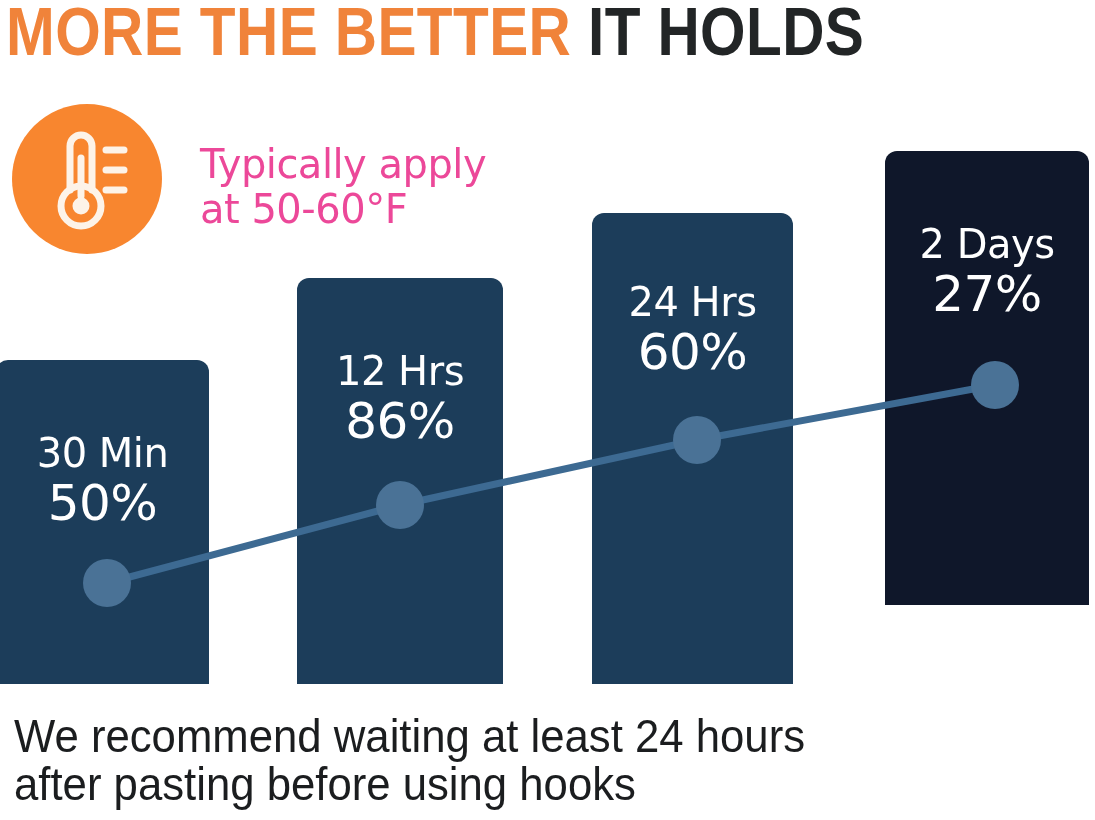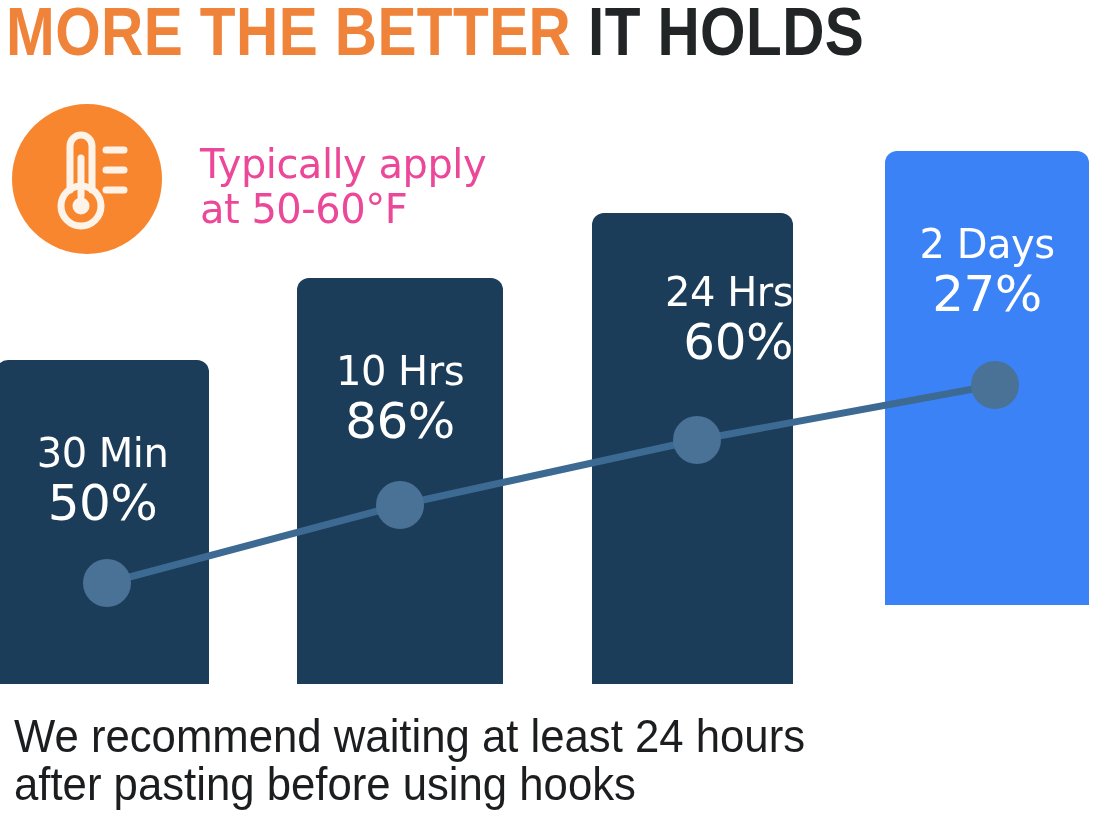--- a/index.html
+++ b/index.html
@@ -162,33 +162,33 @@
 
     <div class="bar" id="bar-0" style="left: -4px; width: 213px; top: 360px; height: 324px; background: rgb(28, 61, 90);">
       <div class="bar-labels" id="bar-labels-0" style="top: 70px;">
         <span class="bar-cat">30 Min</span>
         <span class="bar-val">50%</span>
       </div>
     </div>
 
     <div class="bar" id="bar-1" style="left: 297px; width: 206px; top: 278px; height: 406px; background: rgb(28, 61, 90);">
       <div class="bar-labels" id="bar-labels-1" style="top: 70px;">
-        <span class="bar-cat">10 Hrs</span>
+        <span class="bar-cat">12 Hrs</span>
         <span class="bar-val">86%</span>
       </div>
     </div>
 
     <div class="bar" id="bar-2" style="left: 592px; width: 201px; top: 213px; height: 471px; background: rgb(28, 61, 90);">
-      <div class="bar-labels" id="bar-labels-2" style="top: 56px; text-align: right;">
+      <div class="bar-labels" id="bar-labels-2" style="top: 66px;">
         <span class="bar-cat">24 Hrs</span>
         <span class="bar-val">60%</span>
       </div>
     </div>
 
-    <div class="bar" id="bar-3" style="left: 885px; width: 204px; top: 151px; height: 454px; background: #3b82f6;">
+    <div class="bar" id="bar-3" style="left: 885px; width: 204px; top: 151px; height: 454px; background: #0f172a;">
       <div class="bar-labels" id="bar-labels-3" style="top: 70px;">
         <span class="bar-cat">2 Days</span>
         <span class="bar-val">27%</span>
       </div>
     </div>
 
     <svg class="trendline" id="trendline" viewBox="0 0 1095 820">
         <path d="M107 583 L400 505 L697 440 L995 385" fill="none" stroke="#3D6A92" stroke-width="7" stroke-linecap="round" stroke-linejoin="round"></path>
         <circle cx="107" cy="583" r="24" fill="#4A7296"></circle>
         <circle cx="400" cy="505" r="24" fill="#4A7296"></circle>

